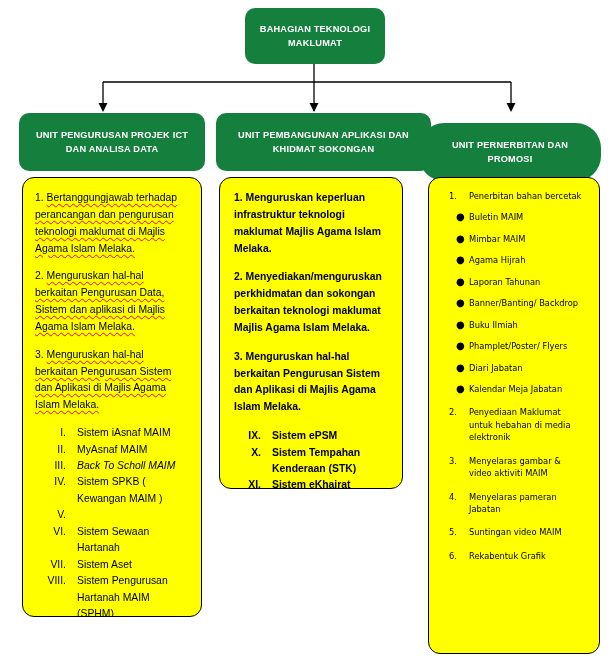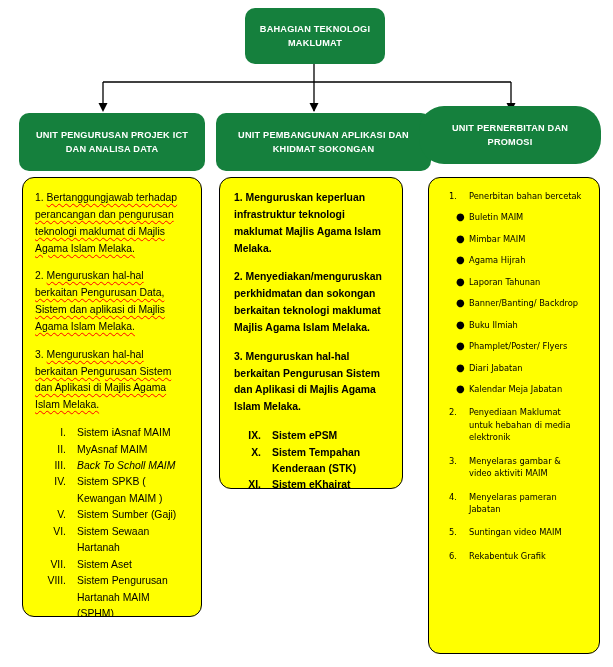--- a/index.html
+++ b/index.html
@@ -25,21 +25,21 @@
     font-size:9.2px;
     font-weight:700;
     letter-spacing:0.2px;
     line-height:1.55;
     padding:4px 8px;
     box-sizing:border-box;
   }
   #root-box{left:245px;top:8px;width:140px;height:56px;}
   #hdr1{left:19px;top:113px;width:186px;height:58px;}
   #hdr2{left:216px;top:113px;width:215px;height:58px;}
-  #hdr3{left:419px;top:106px;width:182px;height:58px;border-radius:25px;}
+  #hdr3{left:419px;top:123px;width:182px;height:58px;border-radius:25px;}
 
   
   #connectors{position:absolute;left:0;top:0;width:613px;height:667px;pointer-events:none;}
 
   
   .ybox{
     position:absolute;
     background:#ffff00;
     border:1.2px solid #000000;
     border-radius:12px;
@@ -171,21 +171,20 @@
       <li>
           <span class="rn">III.</span>
           <span class="rt ital">Back To Scholl MAIM</span>
         </li>
       <li>
           <span class="rn">IV.</span>
           <span class="rt">Sistem SPKB ( Kewangan MAIM )</span>
         </li>
       <li>
           <span class="rn">V.</span>
-          <span class="rt">Sistem Sumber (Gaji)</span>
         </li>
       <li>
           <span class="rn">VI.</span>
           <span class="rt">Sistem Sewaan Hartanah</span>
         </li>
       <li>
           <span class="rn">VII.</span>
           <span class="rt">Sistem Aset</span>
         </li>
       <li>

